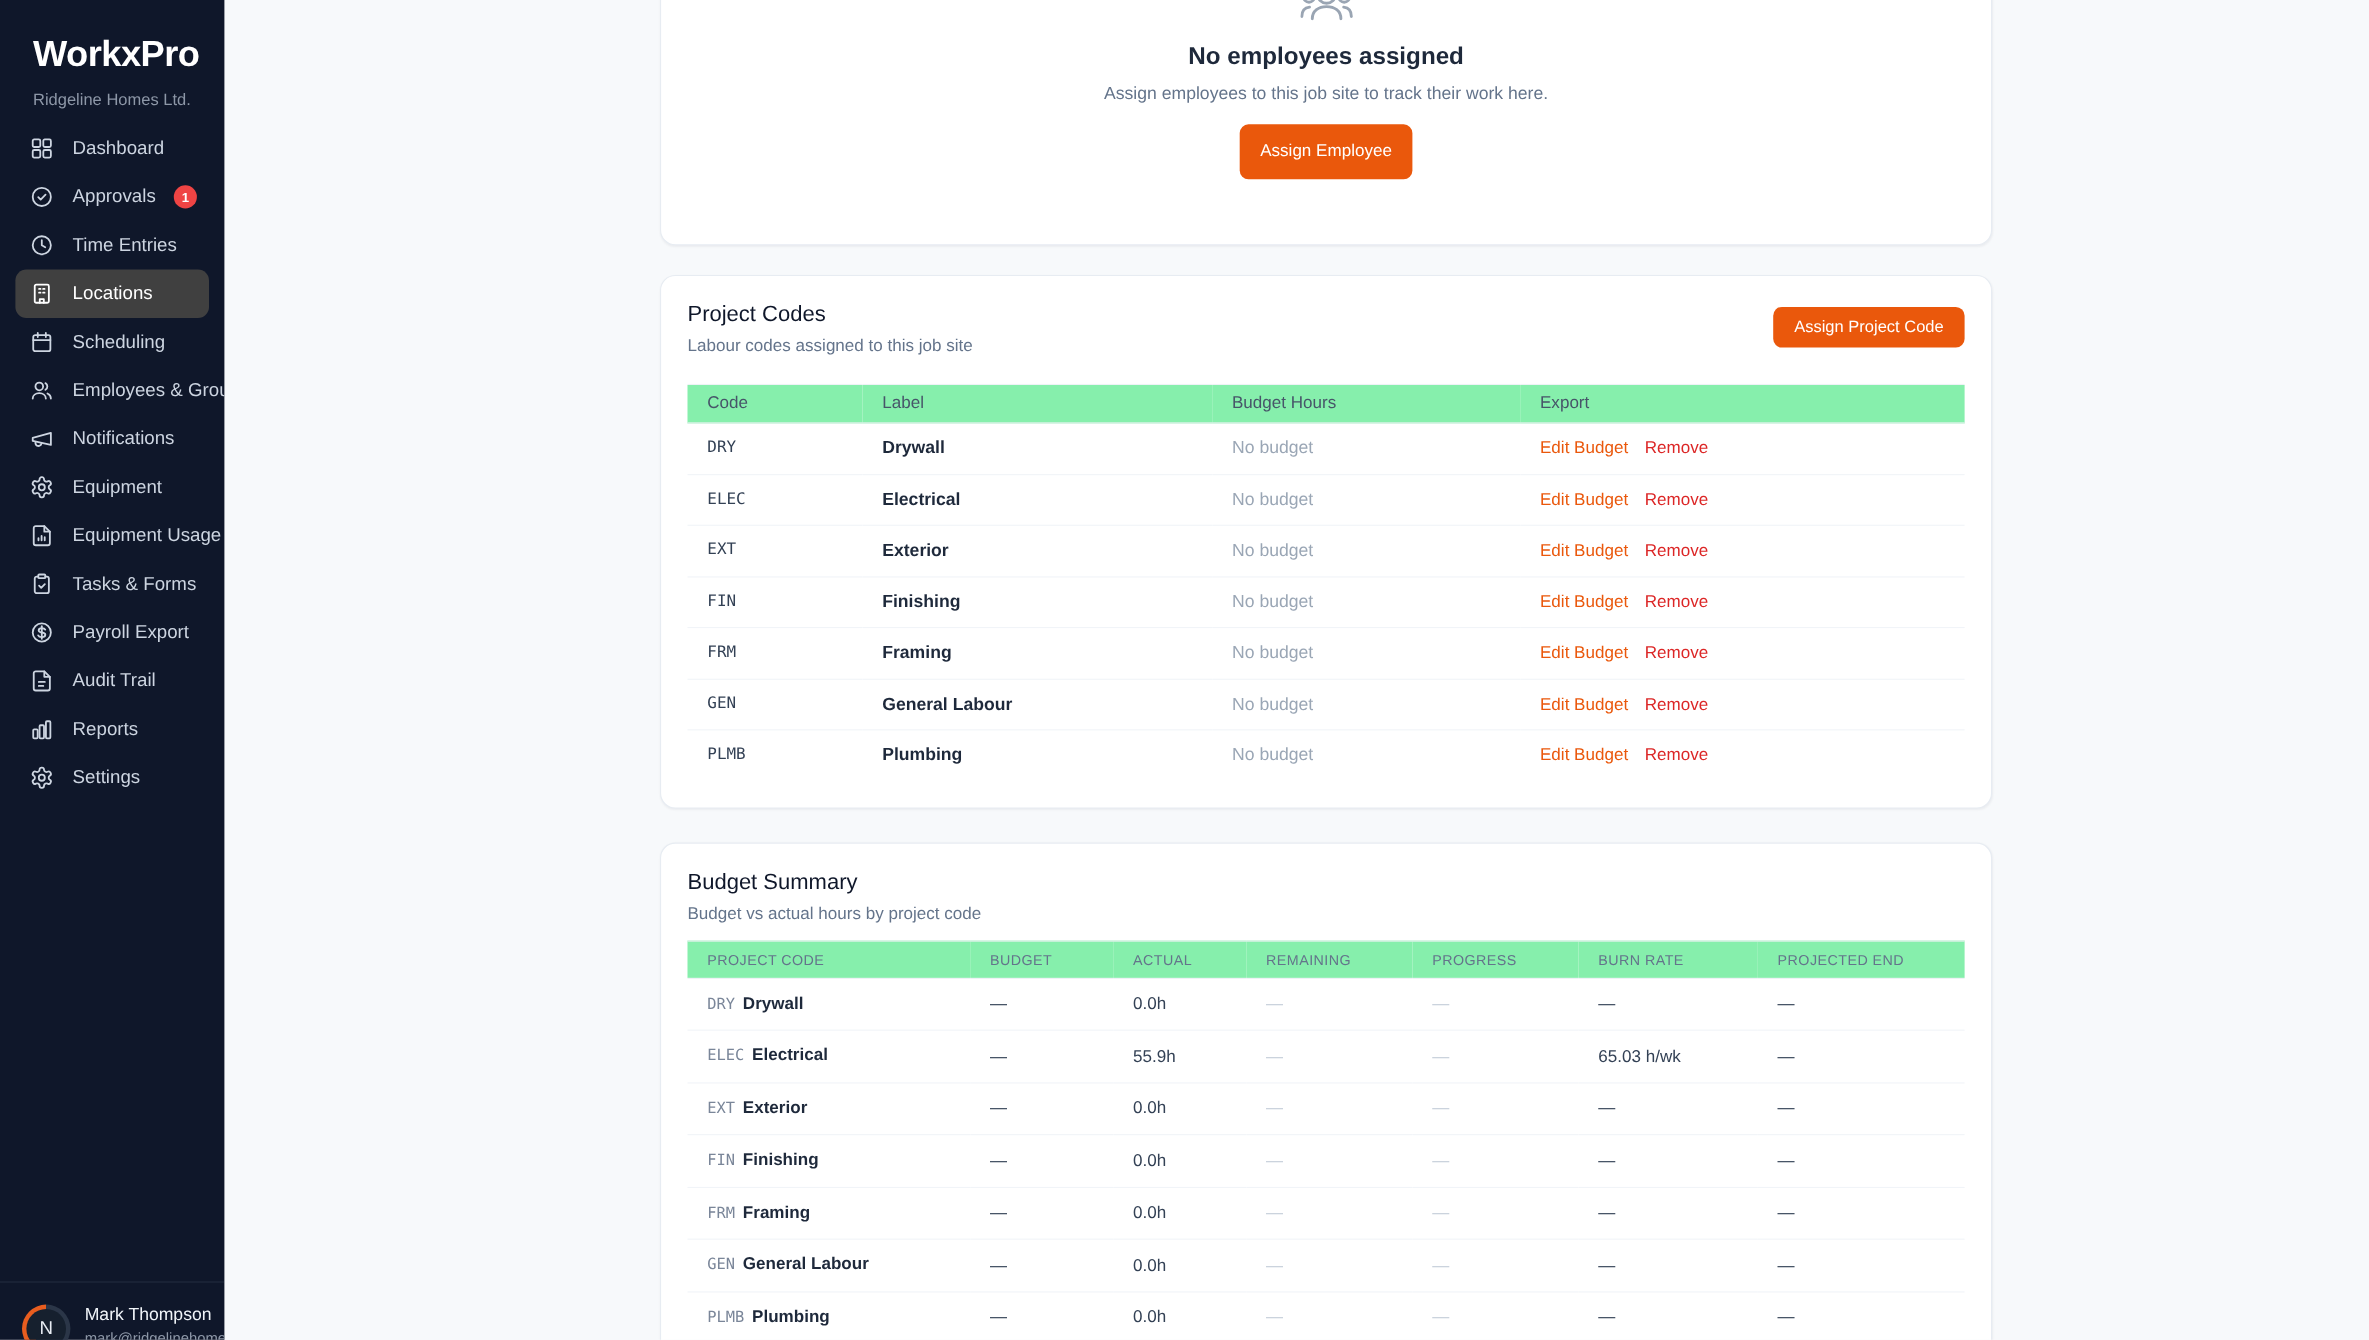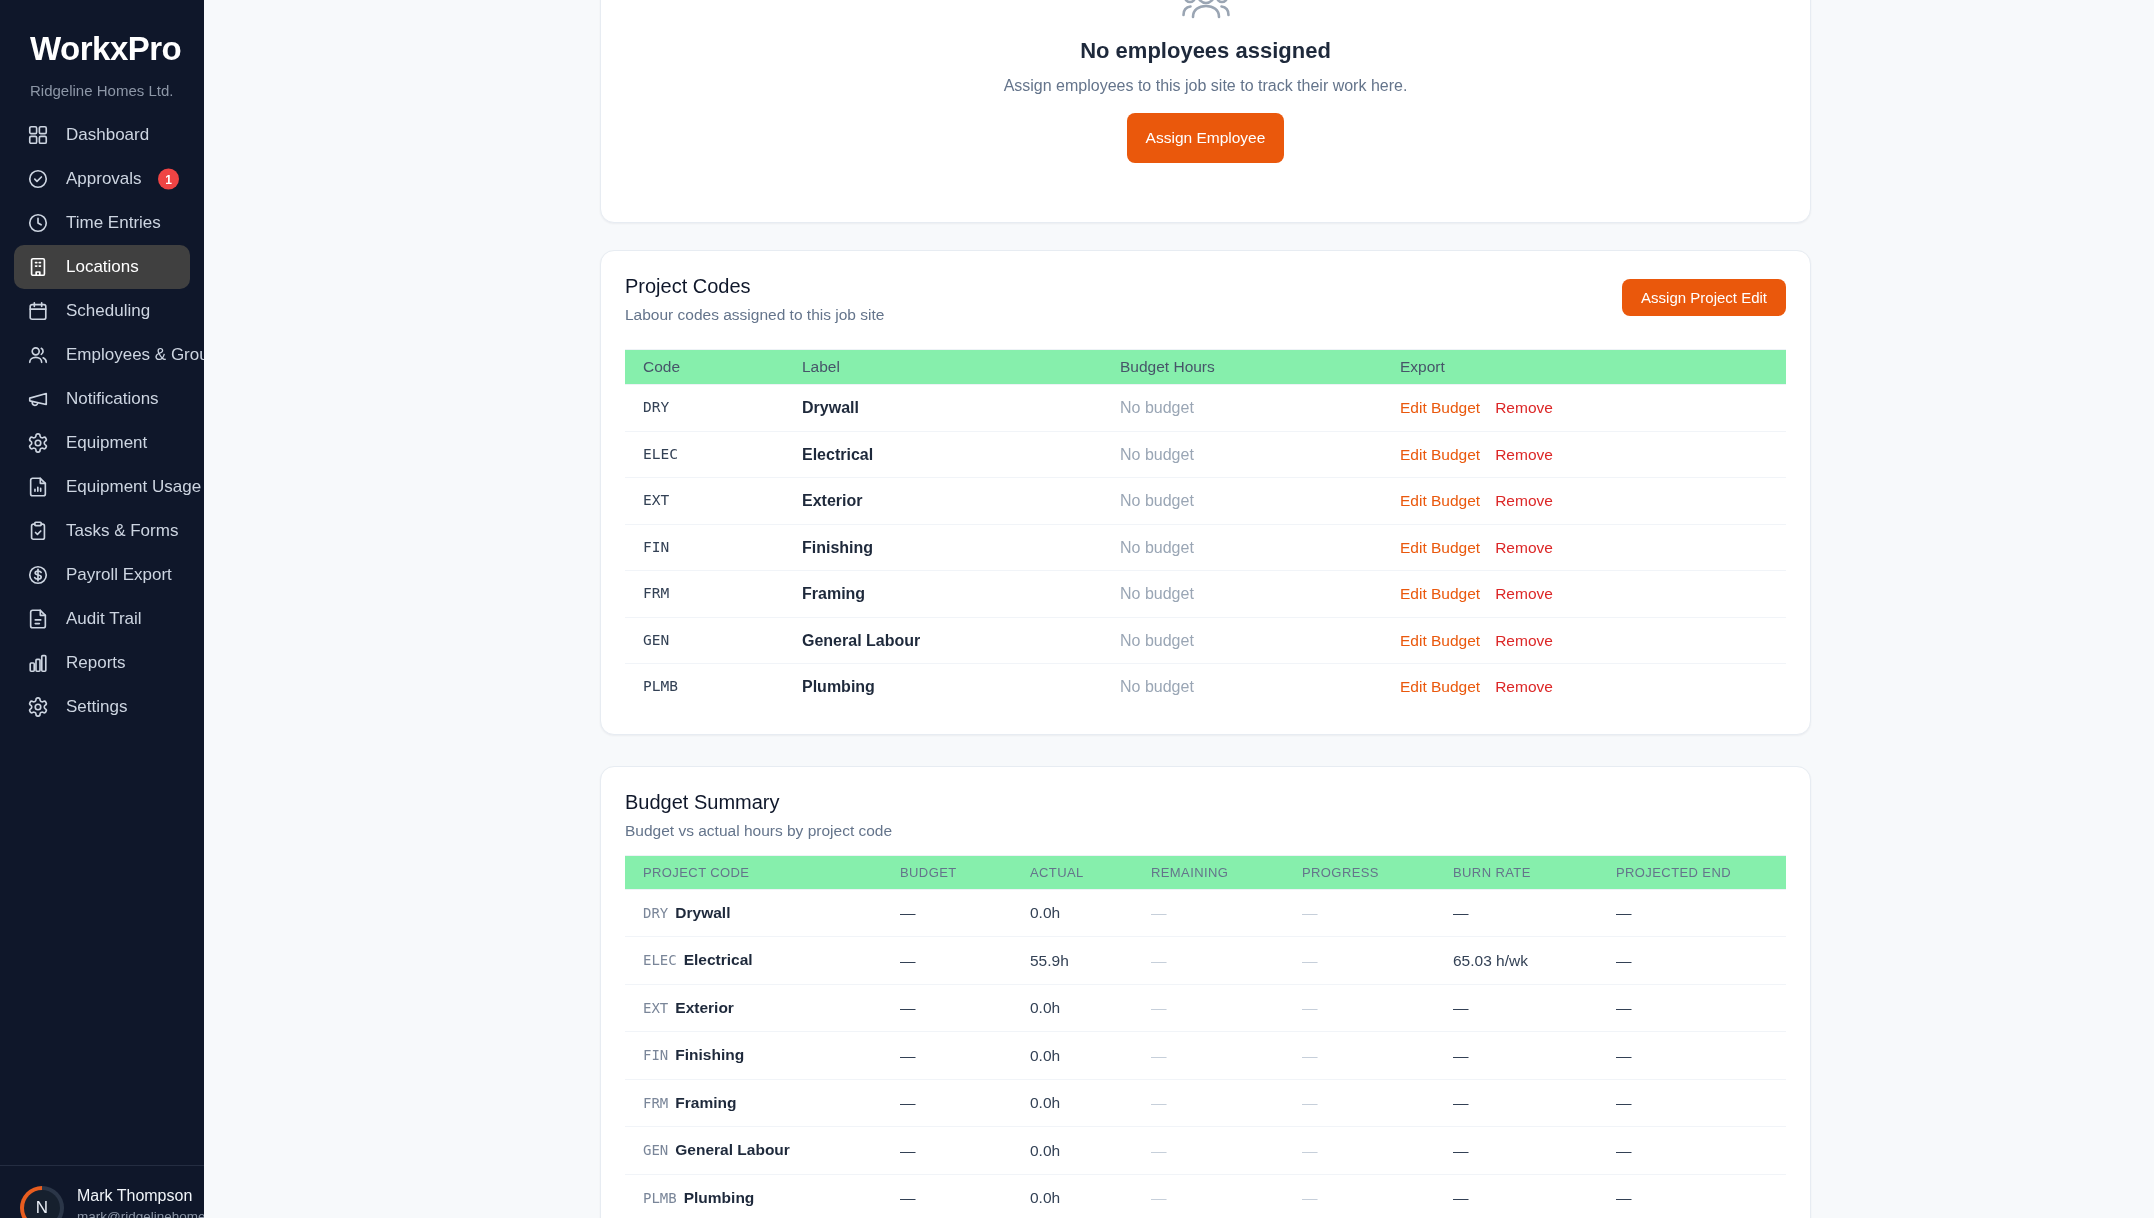--- a/index.html
+++ b/index.html
@@ -306,21 +306,21 @@
         </svg>
       </span>
       <h2 class="empty-title">No employees assigned</h2>
       <p class="empty-desc">Assign employees to this job site to track their work here.</p>
       <button class="btn-orange">Assign Employee</button>
     </section>
 
     <section class="card card-section card-pc">
       <h2 class="card-title">Project Codes</h2>
       <p class="card-subtitle">Labour codes assigned to this job site</p>
-      <button class="btn-orange assign-btn">Assign Project Edit</button>
+      <button class="btn-orange assign-btn">Assign Project Code</button>
 
       <table class="pc-table">
         <colgroup>
             <col style="width:159px">
             <col style="width:318px">
             <col style="width:280px">
             <col>
           </colgroup>
         <thead>
           <tr>

